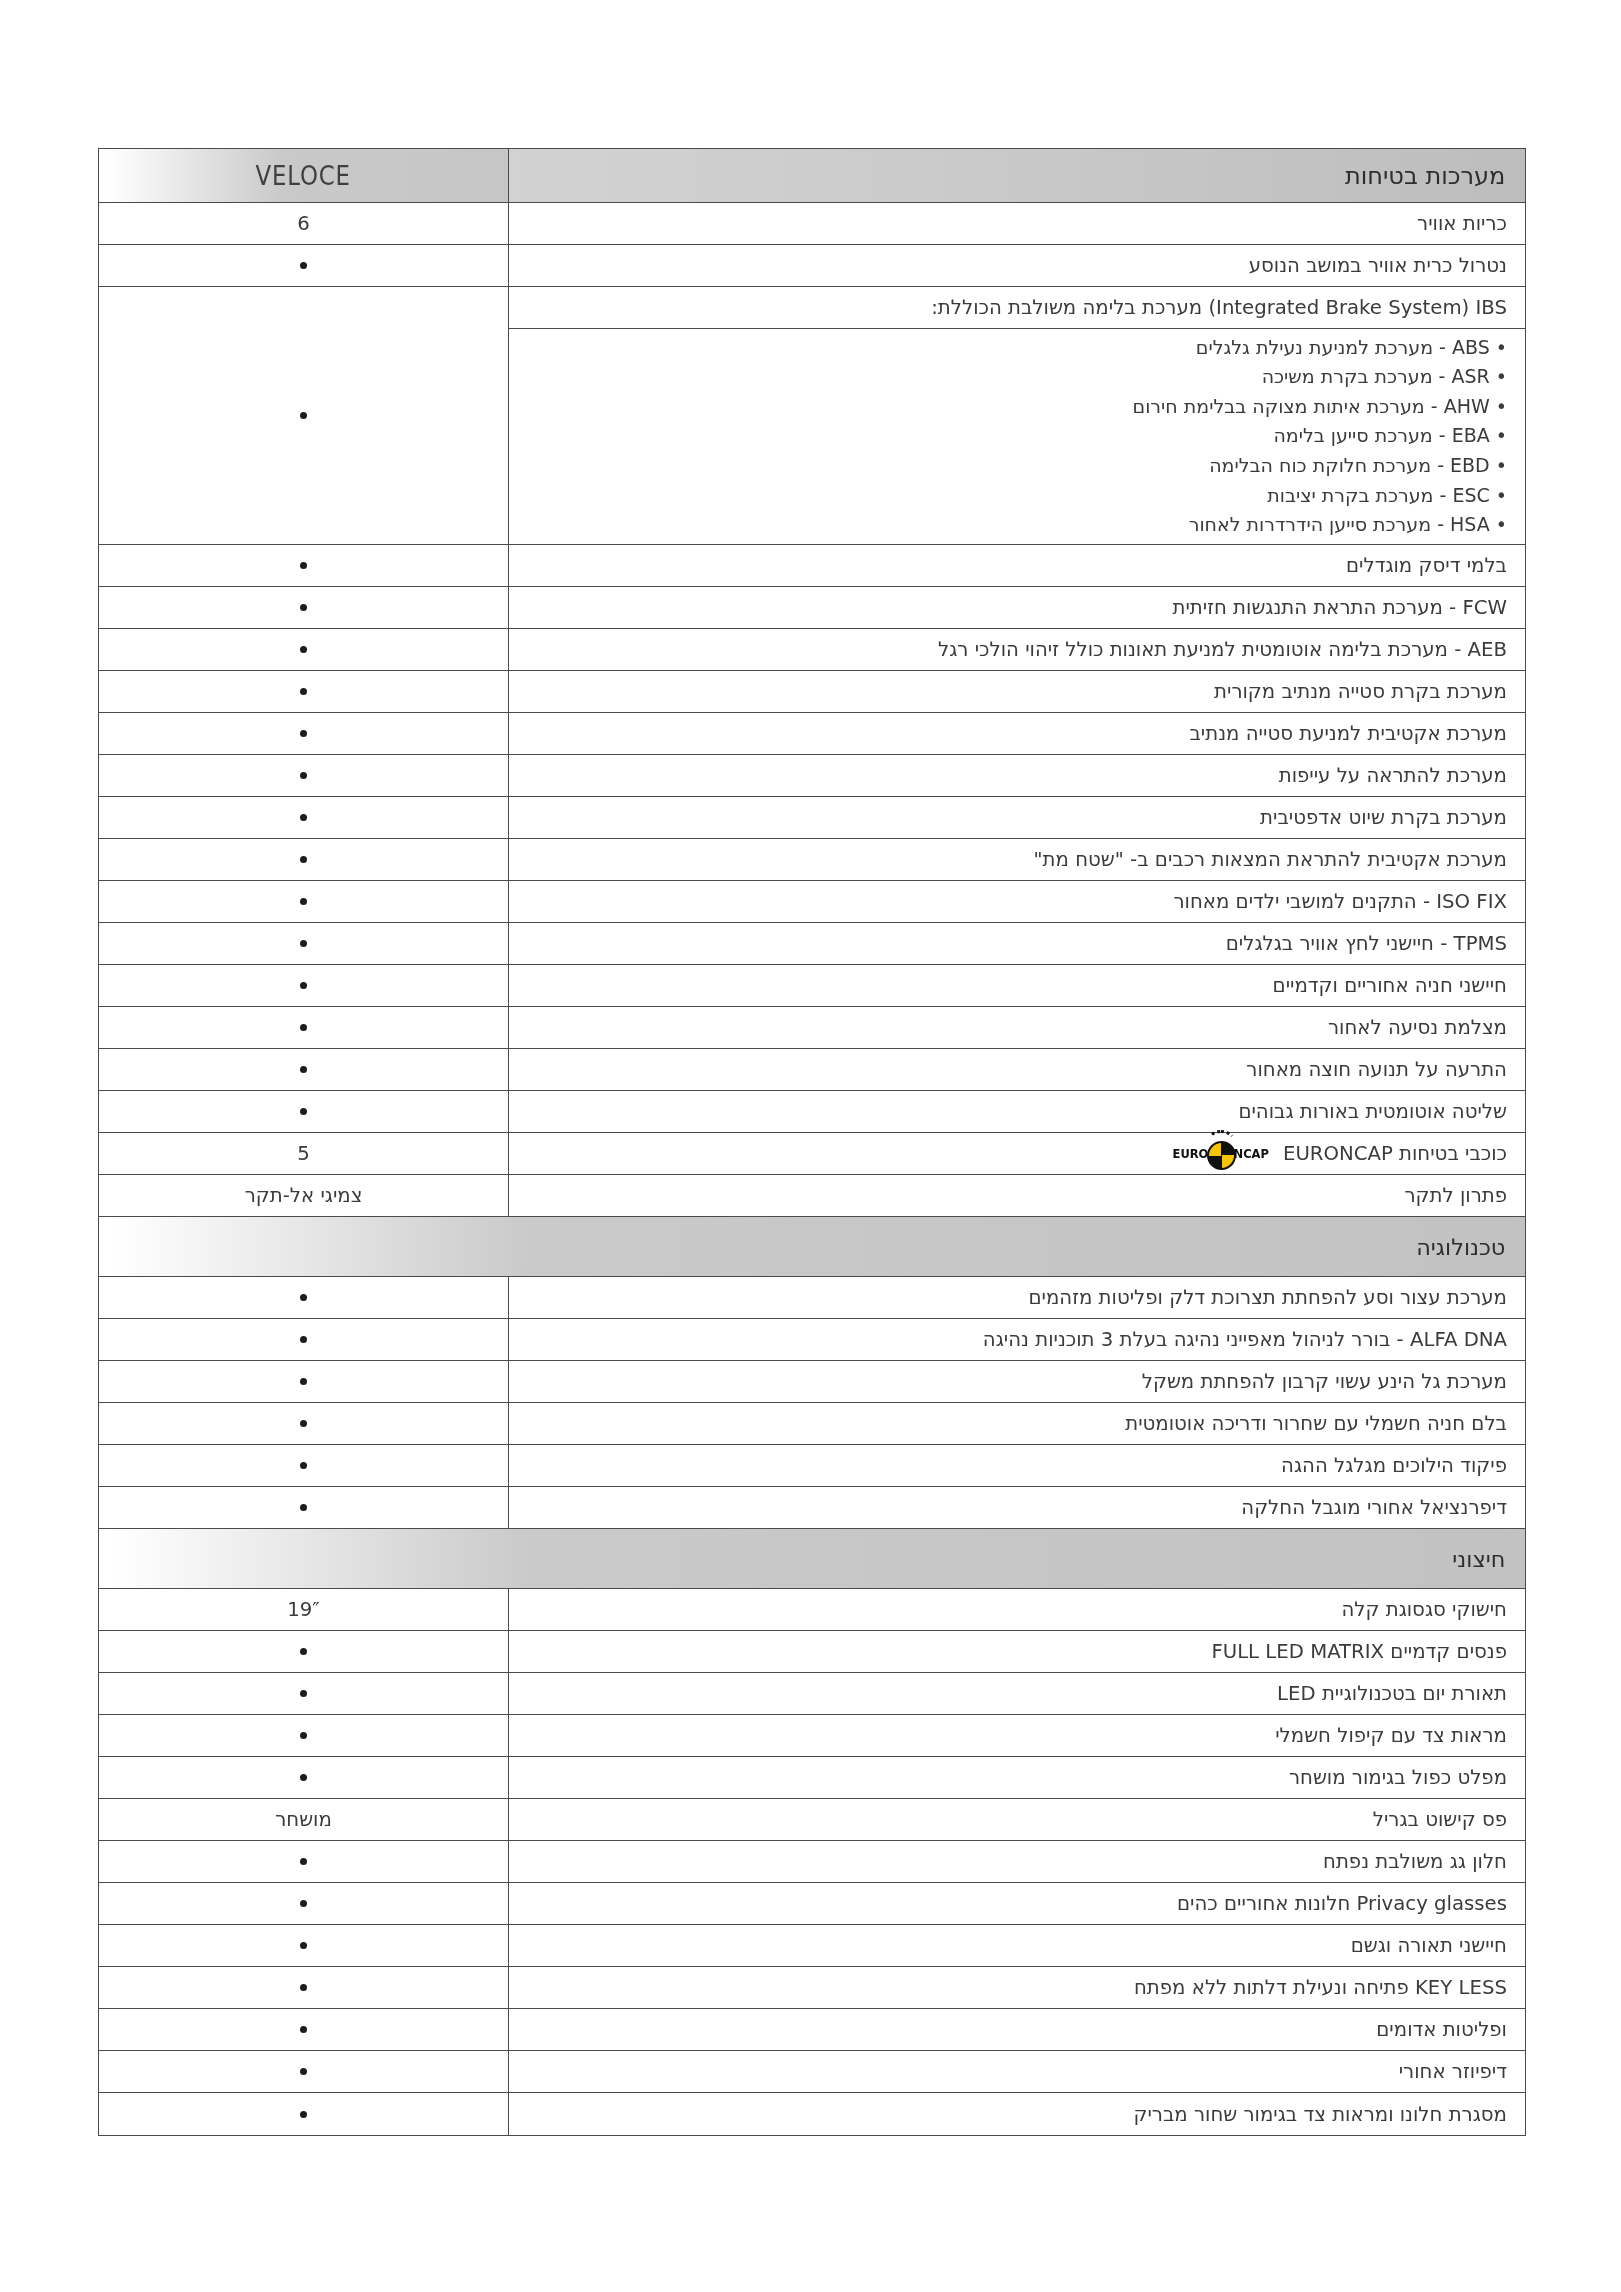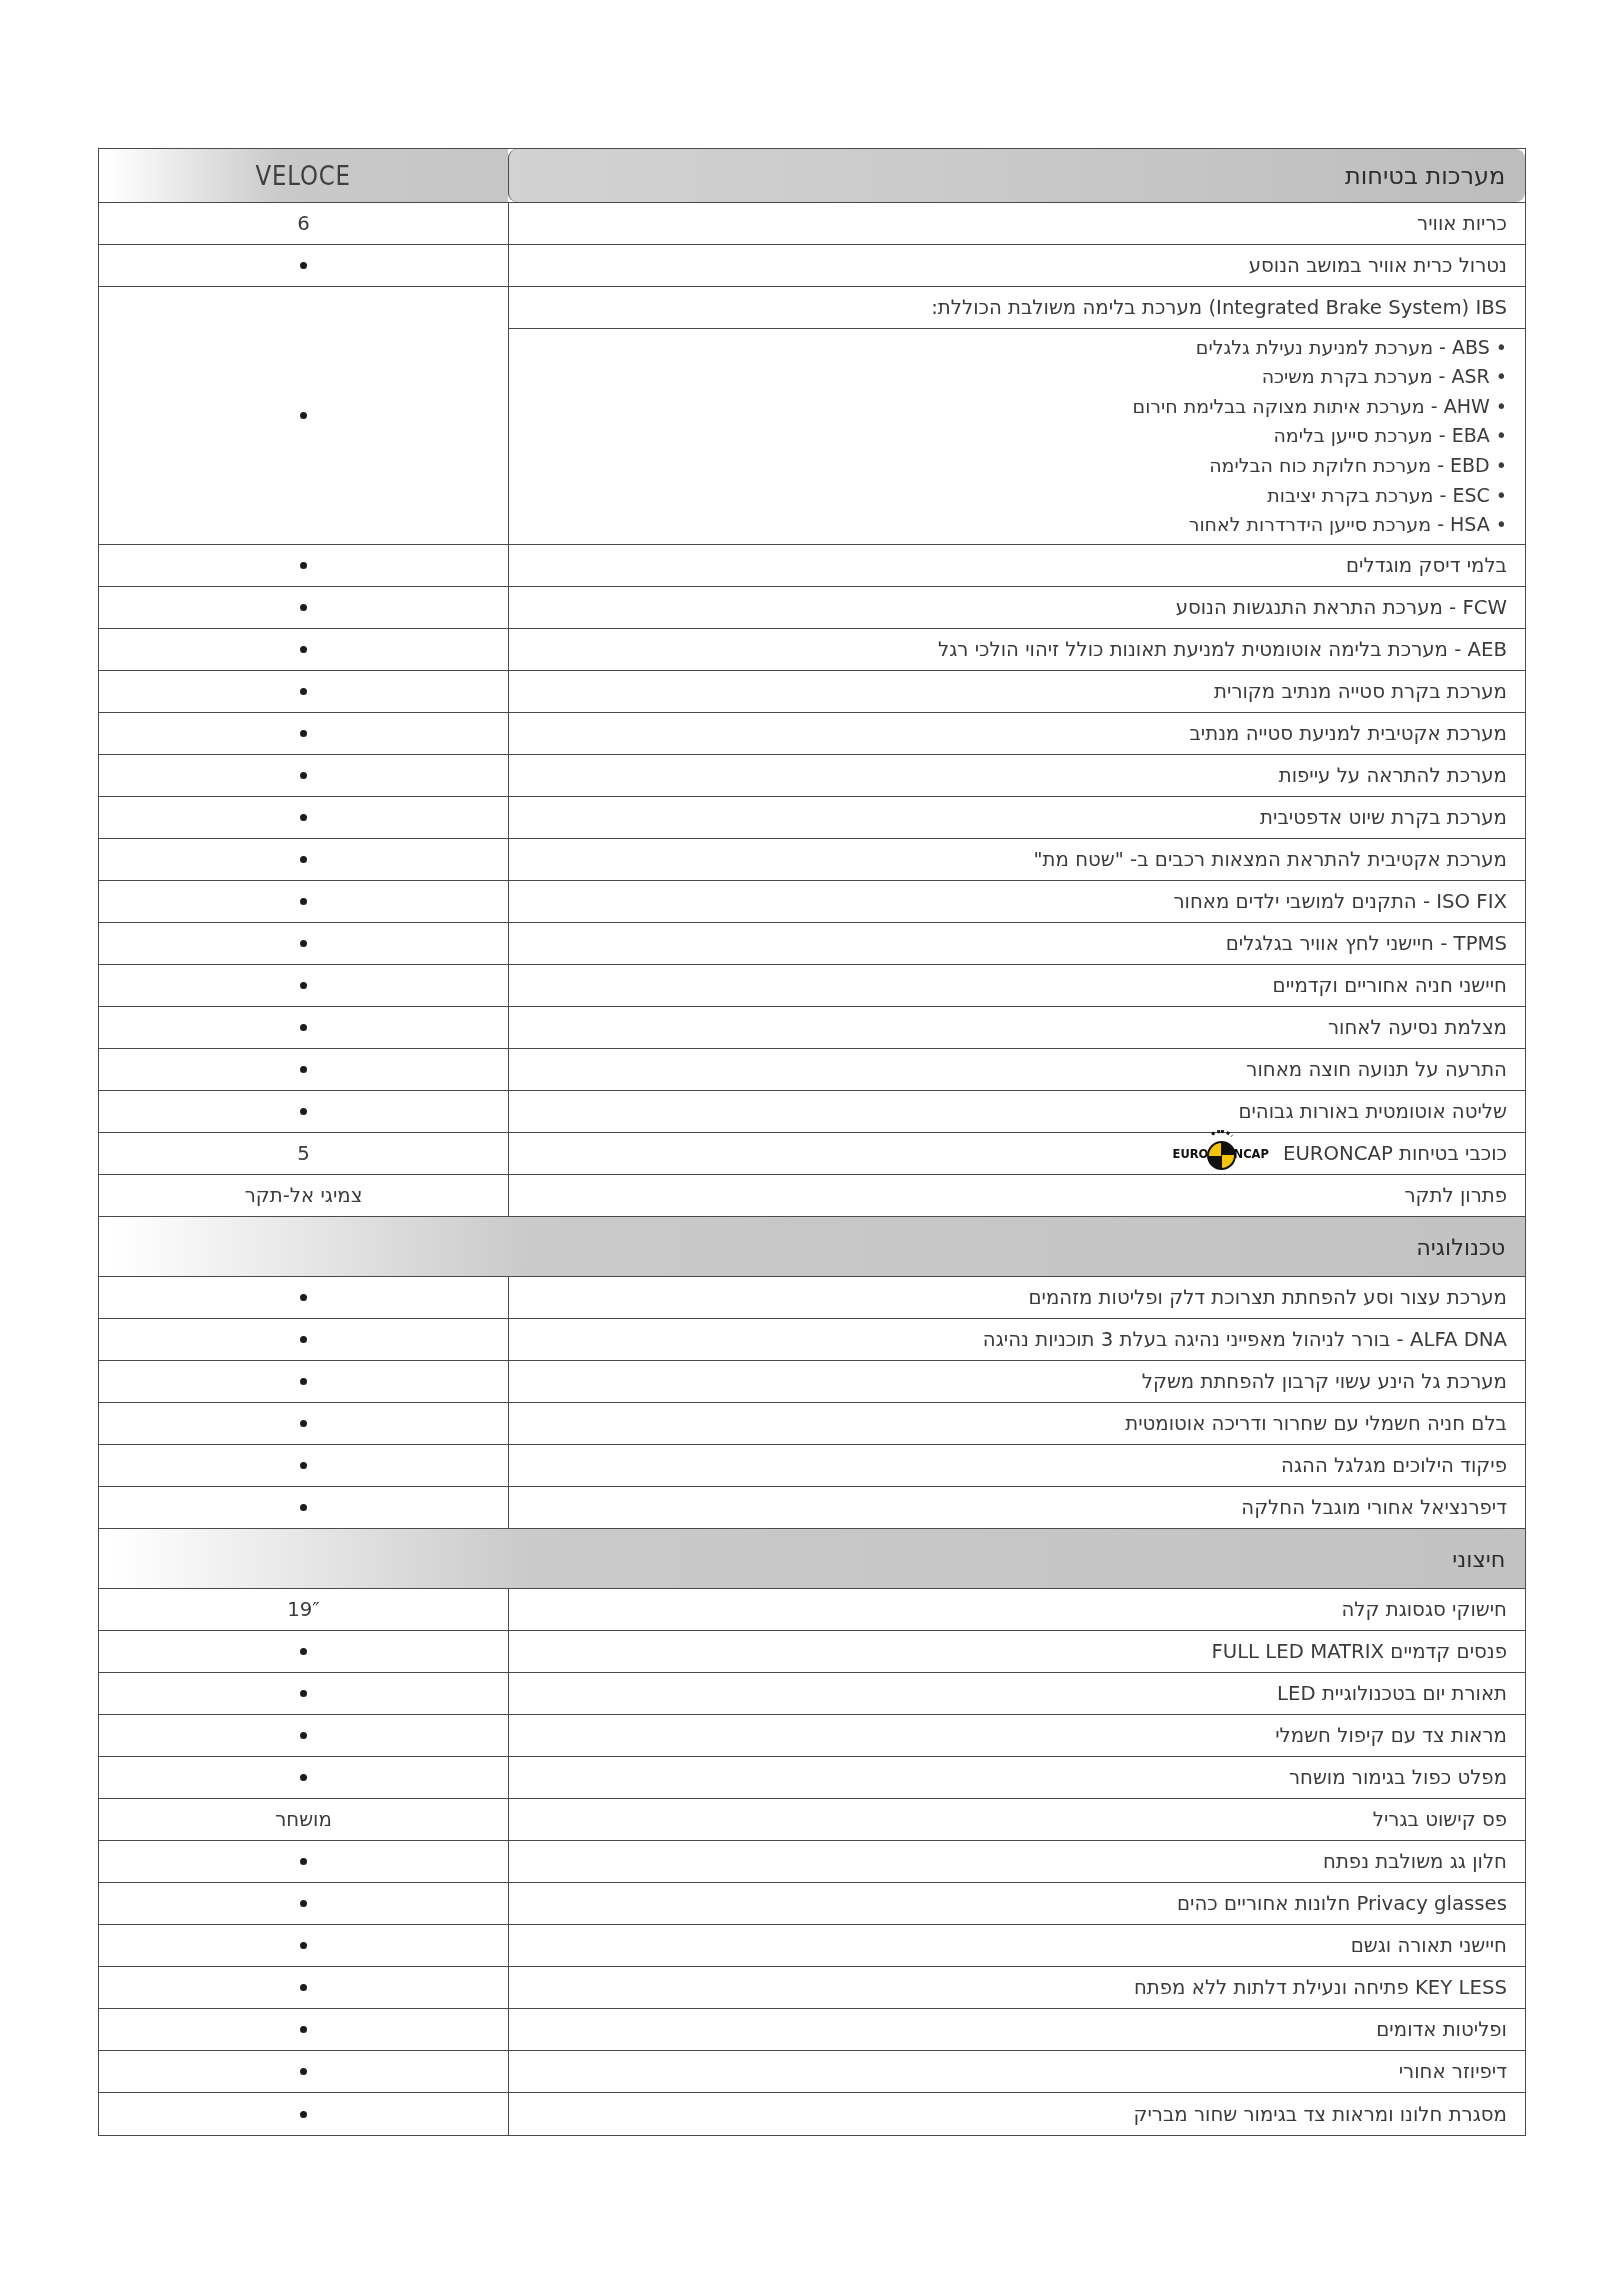--- a/index.html
+++ b/index.html
@@ -15,21 +15,21 @@
     border:1.8px solid #4a4a4a;
     background:#fff;
   }
   .hdr-row{
     display:flex;height:54px;border-bottom:1.8px solid #4a4a4a;
   }
   .hdr-cell-label{
     width:1017px;display:flex;align-items:center;justify-content:flex-start;
     padding:0 19.7px;border-left:1.8px solid #4a4a4a;
     background:linear-gradient(to left,#bdbdbd 0px,#cbcbcb 60%,#d2d2d2 100%);
-    font-size:24px;color:#2e2e2e;font-weight:500;border-radius:9px;
+    font-size:24px;color:#2e2e2e;font-weight:500;
   }
   .hdr-cell-value{
     flex:1;display:flex;align-items:center;justify-content:center;
     background:linear-gradient(to left,#c6c6c6 0px,#c9c9c9 55%,#ffffff 98%);
     font-size:26px;color:#3f3f3f;letter-spacing:0.9px;
   }
   .veloce{display:inline-block;transform:scaleX(.88);}
   .row{
     display:flex;height:42px;border-bottom:1.8px solid #4a4a4a;
   }
@@ -136,21 +136,21 @@
       <div class="row">
     <div class="cell-label">
       <span>בלמי דיסק מוגדלים</span>
     </div>
     <div class="cell-value">
           <span class="dot"></span>
         </div>
   </div>
       <div class="row">
     <div class="cell-label">
-      <span>FCW - מערכת התראת התנגשות הנוסע</span>
+      <span>FCW - מערכת התראת התנגשות חזיתית</span>
     </div>
     <div class="cell-value">
           <span class="dot"></span>
         </div>
   </div>
       <div class="row">
     <div class="cell-label">
       <span>AEB - מערכת בלימה אוטומטית למניעת תאונות כולל זיהוי הולכי רגל</span>
     </div>
     <div class="cell-value">

